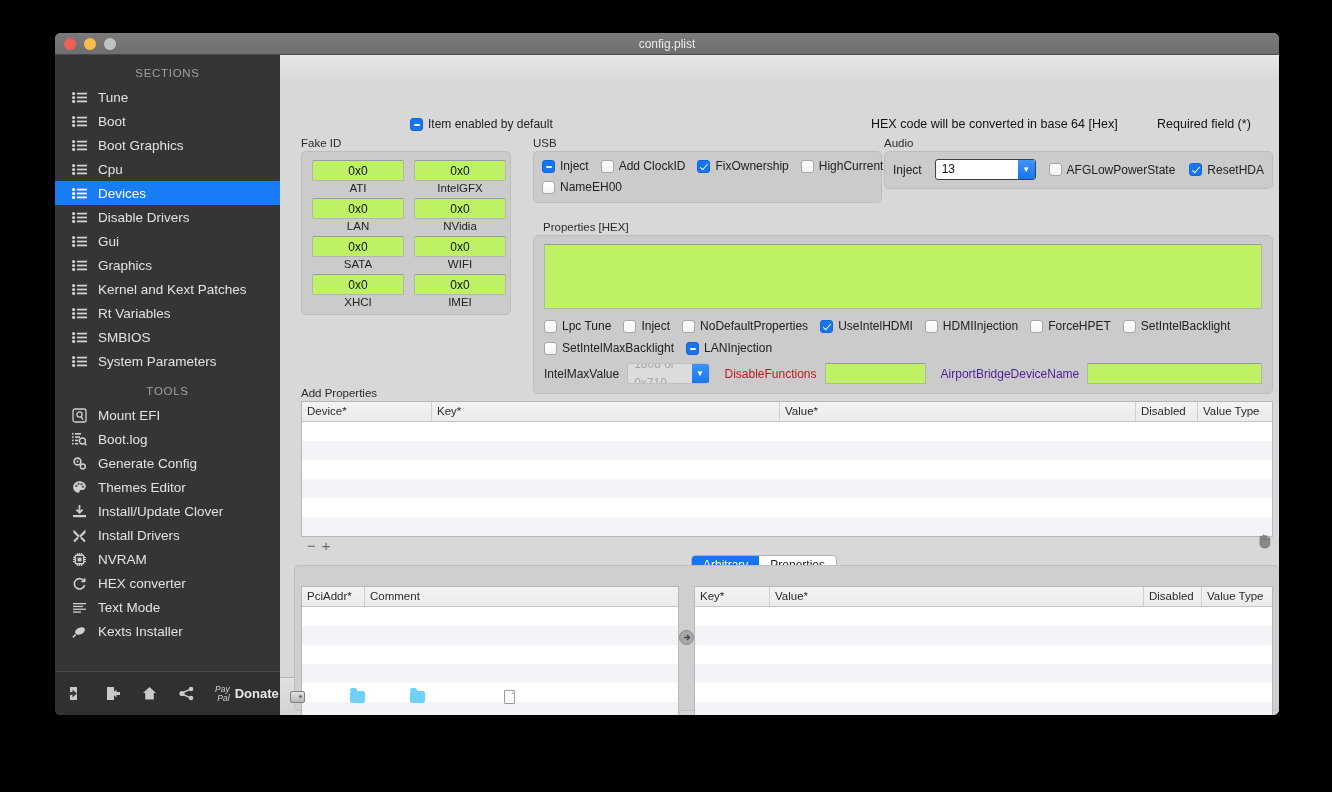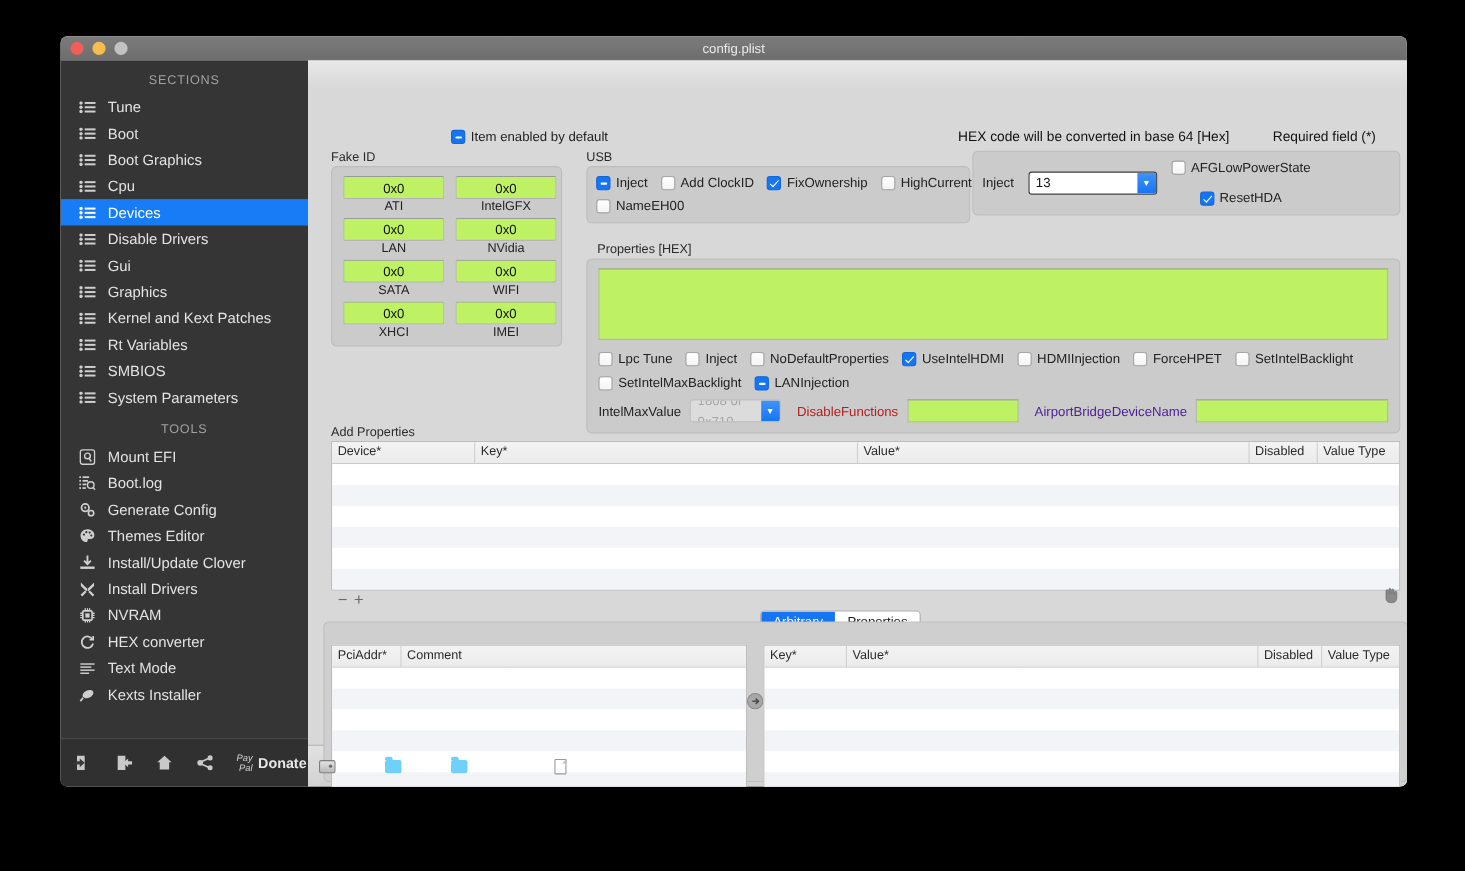--- a/index.html
+++ b/index.html
@@ -640,27 +640,28 @@
             <div id="usb-row2" style="display:flex; gap:12px; align-items:center; margin-top:7px;">
                 <div class="cb-row">
                   <div class="cbx"></div>
                   <div class="lbl">NameEH00</div>
                 </div>
               </div>
           </div>
         </div>
 
         <div style="position:absolute; left:604px; top:82px; width:389px;">
+          <div class="grp-label">Audio</div>
           <div class="grpbox" style="padding:7px 8px 8px; display:flex; align-items:center; gap:13px;">
             <div style="font-size:12px; color:#222;">Inject</div>
             <div class="popup" style="width:117px;">
               <div class="val">13</div>
               <div class="arrow">▼</div>
             </div>
-            <div id="audio-cbs" style="display:flex; gap:14px; align-items:center;flex-direction:column;">
+            <div id="audio-cbs" style="display:flex; gap:14px; align-items:center;">
                 <div class="cb-row">
                   <div class="cbx"></div>
                   <div class="lbl">AFGLowPowerState</div>
                 </div>
                 <div class="cb-row">
                   <div class="cbx on"></div>
                   <div class="lbl">ResetHDA</div>
                 </div>
               </div>
           </div>

